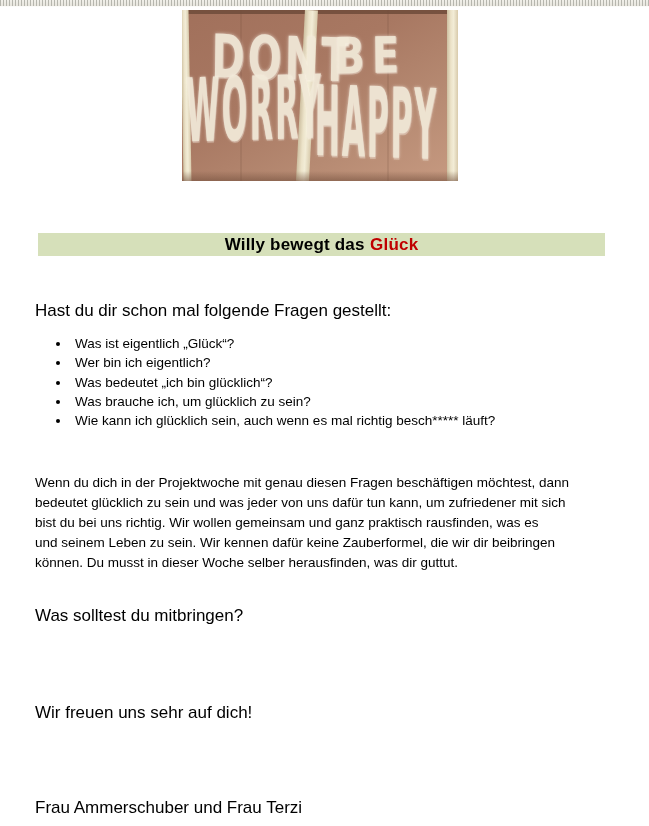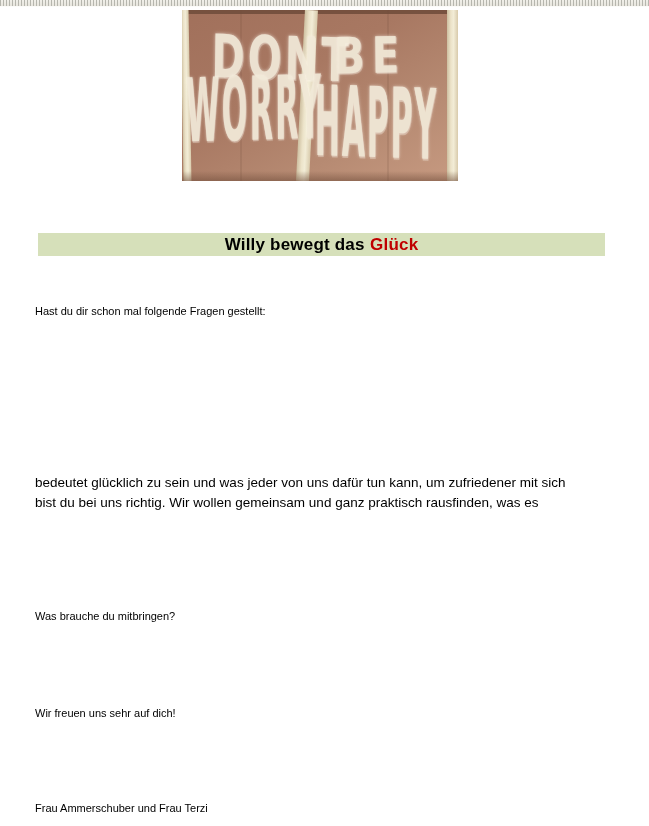--- a/index.html
+++ b/index.html
@@ -67,21 +67,21 @@
   .title-bar {
     position:absolute; left:38px; top:233px; width:567px; height:23px;
     background:#d6e0ba;
     text-align:center;
     font-size:17px; font-weight:bold; line-height:23px;
     letter-spacing:0.2px;
   }
   .title-bar .hl { color:#c00000; margin-left:0.32em; }
 
   
-  .t { position:absolute; left:35px; font-size:11px; line-height:16px; }
+  .t { position:absolute; left:35px; font-size:17px; line-height:16px; }
   .intro     { top:303px; }
   .bring-h   { top:608px; }
   .closing   { top:705px; }
   .signature { top:800px; }
 
   .para { position:absolute; left:35px; top:473px; font-size:13.5px; }
   .para div { line-height:20px; }
 
   ul.blist { position:absolute; left:35px; margin:0; padding:0; list-style:none; font-size:13.5px; }
   ul.blist li { position:relative; padding-left:40px; }
@@ -116,26 +116,36 @@
     <span class="paint w-happy">HAPPY</span>
     <div class="bottom-shade"></div>
   </div>
 
   <div class="title-bar">
     <span>Willy bewegt das</span><span class="hl">Glück</span>
   </div>
 
   <div class="t intro">Hast du dir schon mal folgende Fragen gestellt:</div>
 
+  <ul class="blist qlist">
+    <li>Was ist eigentlich „Glück“?</li>
+    <li>Wer bin ich eigentlich?</li>
+    <li>Was bedeutet „ich bin glücklich“?</li>
+    <li>Was brauche ich, um glücklich zu sein?</li>
+    <li>Wie kann ich glücklich sein, auch wenn es mal richtig besch***** läuft?</li>
+  </ul>
 
   <div class="para">
+    <div>Wenn du dich in der Projektwoche mit genau diesen Fragen beschäftigen möchtest, dann</div>
     <div>bedeutet glücklich zu sein und was jeder von uns dafür tun kann, um zufriedener mit sich</div>
     <div>bist du bei uns richtig. Wir wollen gemeinsam und ganz praktisch rausfinden, was es</div>
+    <div>und seinem Leben zu sein. Wir kennen dafür keine Zauberformel, die wir dir beibringen</div>
+    <div>können. Du musst in dieser Woche selber herausfinden, was dir guttut.</div>
   </div>
 
-  <div class="t bring-h">Was brauche du mitbringen?</div>
+  <div class="t bring-h">Was solltest du mitbringen?</div>
 
 
   <div class="t closing">Wir freuen uns sehr auf dich!</div>
 
   <div class="t signature">Frau Ammerschuber und Frau Terzi</div>
 
 </div>
 
 </body></html>

